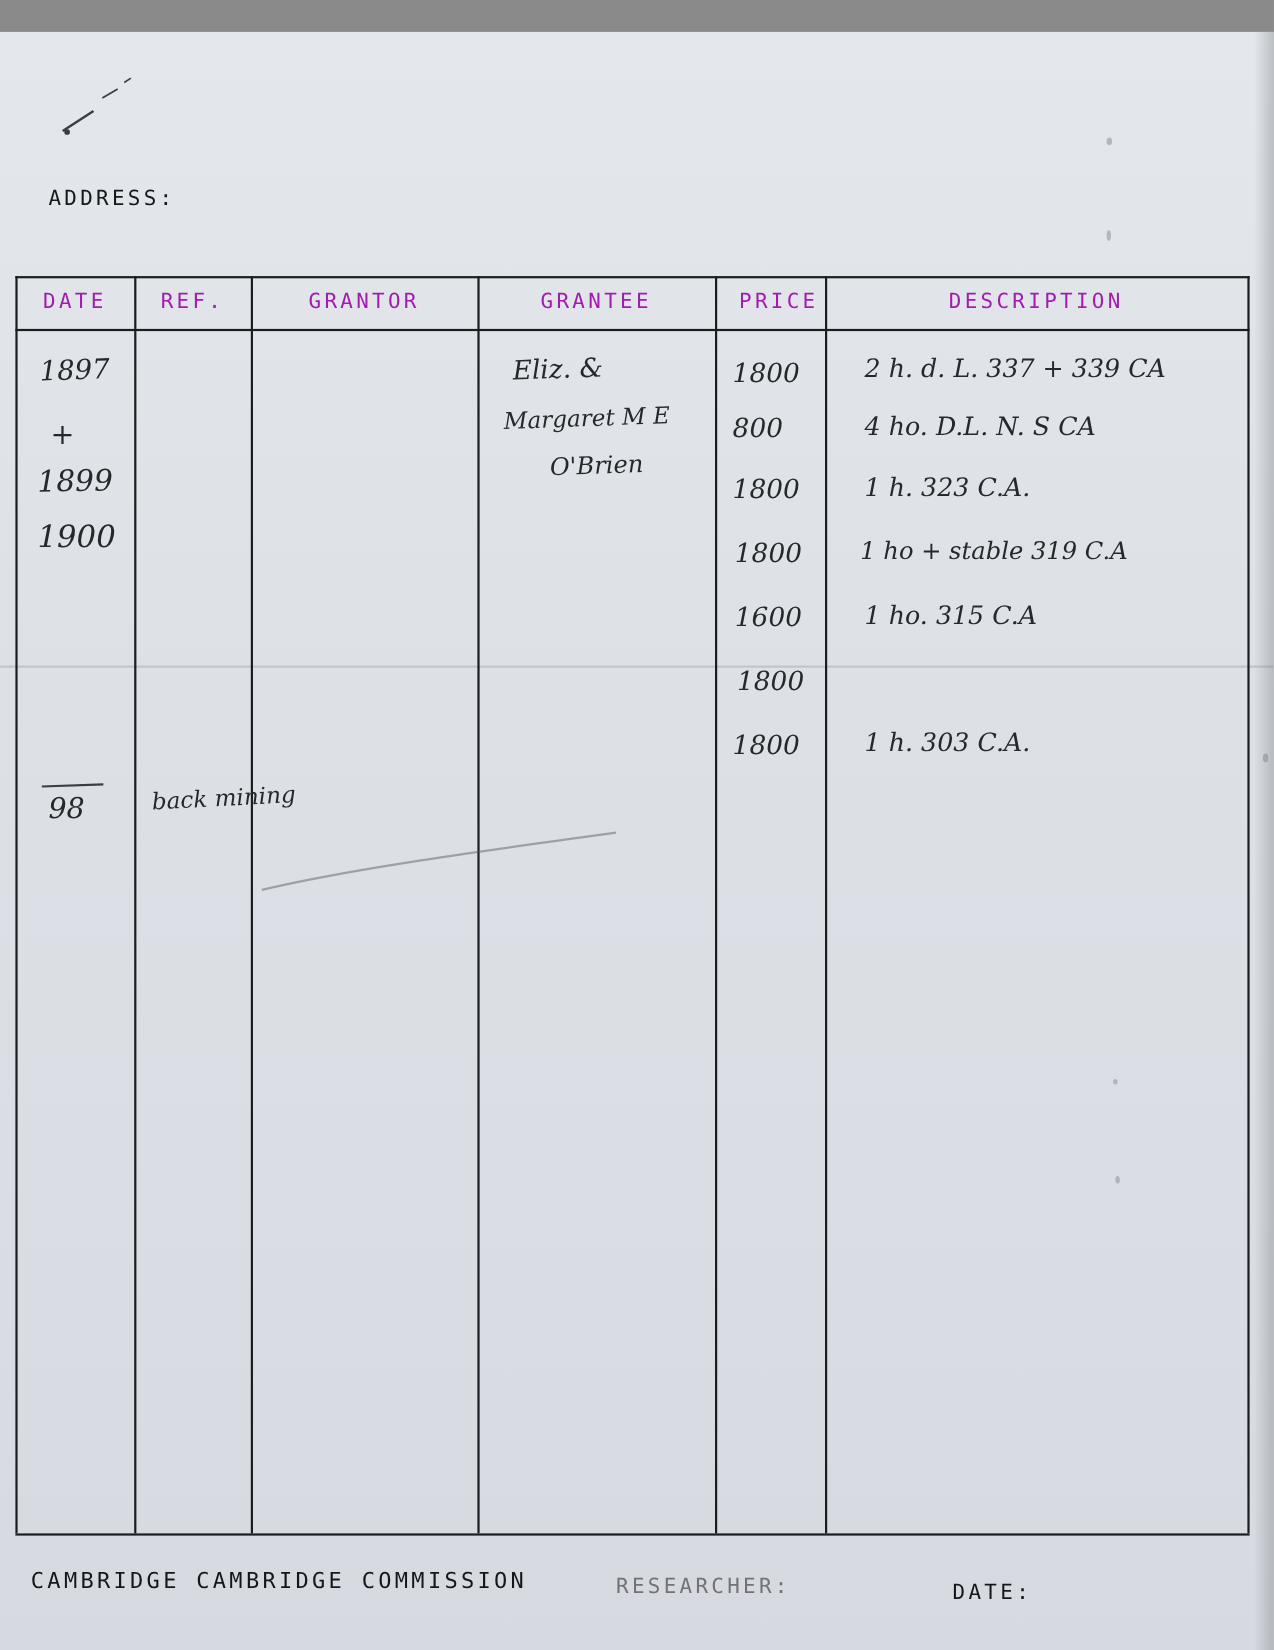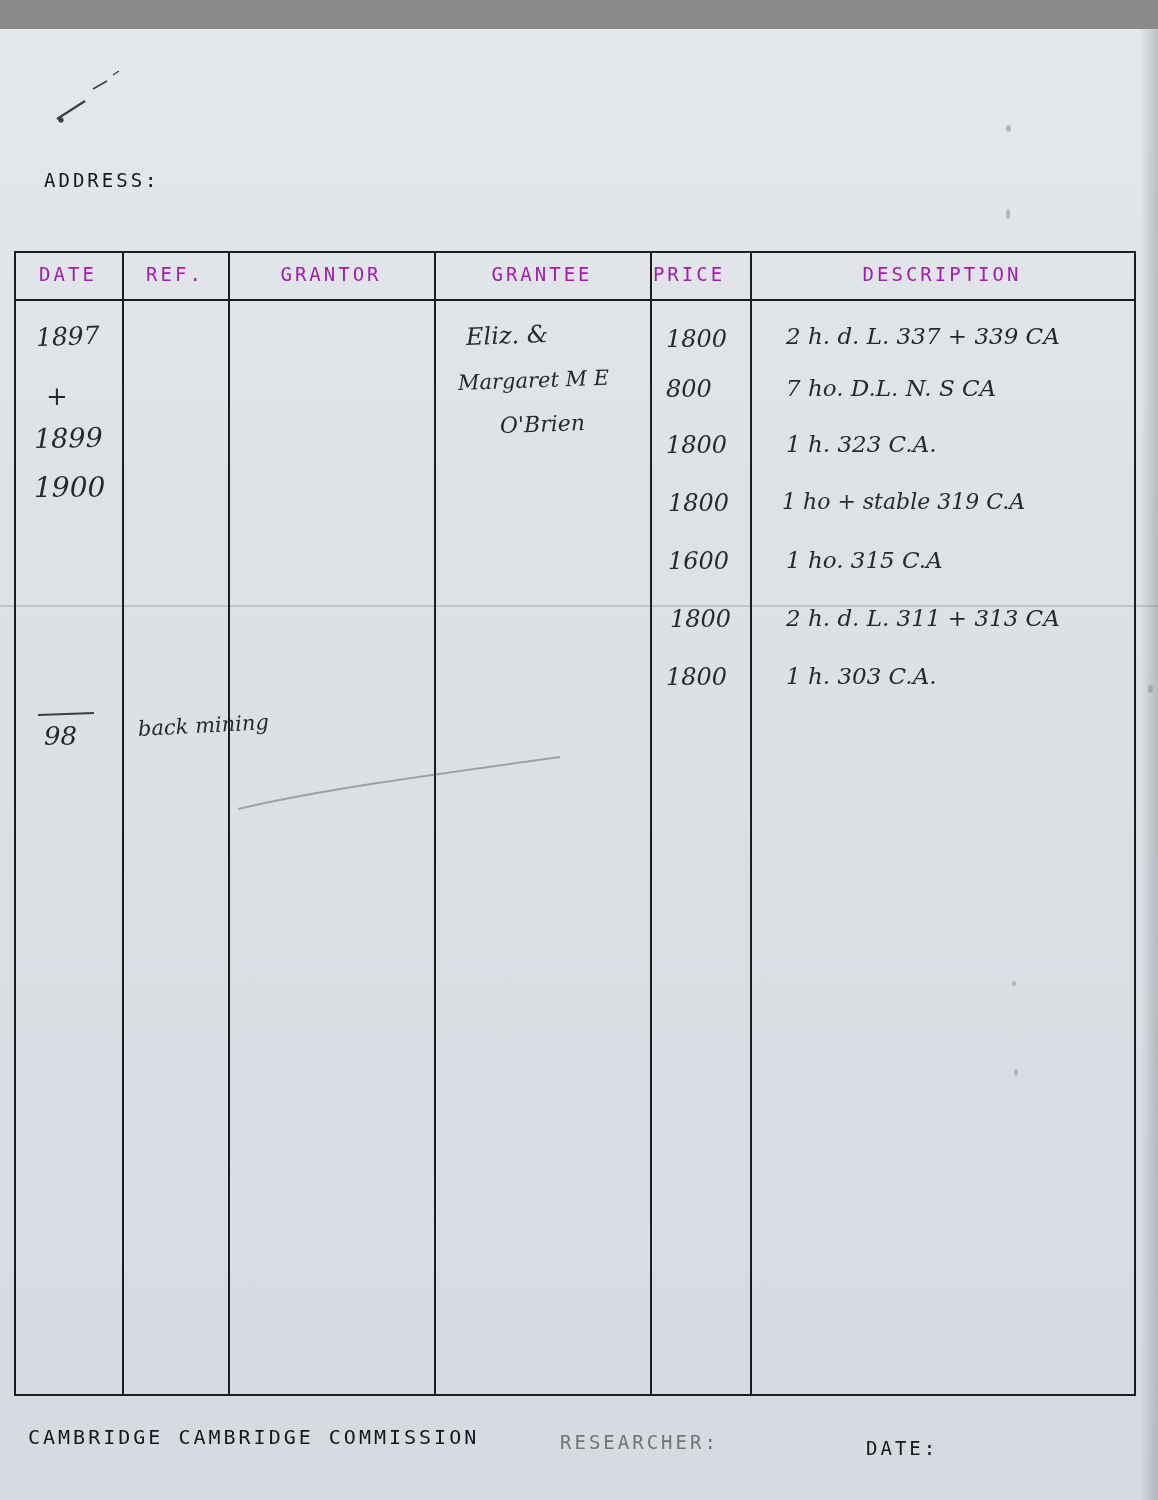--- a/index.html
+++ b/index.html
@@ -166,21 +166,21 @@
     <div class="vline" style="left:214px;"></div>
     <div class="vline" style="left:420px;"></div>
     <div class="vline" style="left:636px;"></div>
     <div class="vline" style="left:736px;"></div>
     <div class="vline" style="left:1120px;"></div>
 
     <div class="head-cell" style="left:0px; width:108px;">DATE</div>
     <div class="head-cell" style="left:108px; width:106px;">REF.</div>
     <div class="head-cell" style="left:214px; width:206px;">GRANTOR</div>
     <div class="head-cell" style="left:420px; width:216px;text-align:center;">GRANTEE</div>
-    <div class="head-cell" style="left:617px; width:116px;text-align:center;">PRICE</div>
+    <div class="head-cell" style="left:636px; width:116px;text-align:center;">PRICE</div>
     <div class="head-cell" style="left:736px; width:384px;">DESCRIPTION</div>
 
     <div class="hw" style="left:22px; top:72px; font-size:25px; transform:rotate(-2deg);">1897</div>
     <div class="hw" style="left:32px; top:130px; font-size:26px;">+</div>
     <div class="hw" style="left:20px; top:172px; font-size:27px; transform:rotate(-1deg);">1899</div>
     <div class="hw" style="left:20px; top:220px; font-size:28px;text-align:right;">1900</div>
     <div class="hw" style="left:30px; top:470px; font-size:26px;">98</div>
 
     <div style="position:absolute; left:24px; top:462px; width:56px; height:2px; background:#3a3d41; transform:rotate(-2deg);"></div>
 
@@ -192,25 +192,24 @@
 
     <div class="hw" style="left:652px; top:74px; font-size:24px;">1800</div>
     <div class="hw" style="left:652px; top:124px; font-size:24px;">800</div>
     <div class="hw" style="left:652px; top:180px; font-size:24px;">1800</div>
     <div class="hw" style="left:654px; top:238px; font-size:24px;">1800</div>
     <div class="hw" style="left:654px; top:296px; font-size:24px;">1600</div>
     <div class="hw" style="left:656px; top:354px; font-size:24px;">1800</div>
     <div class="hw" style="left:652px; top:412px; font-size:24px;">1800</div>
 
     <div class="hw" style="left:772px; top:72px; font-size:23px;">2 h. d. L.  337 + 339 CA</div>
-    <div class="hw" style="left:772px; top:124px; font-size:23px;">7 ho. D.L.  N. S  CA</div>
+    <div class="hw" style="left:772px; top:124px; font-size:23px;">4 ho. D.L.  N. S  CA</div>
     <div class="hw" style="left:772px; top:180px; font-size:23px;">1 h.  323 C.A.</div>
     <div class="hw" style="left:768px; top:238px; font-size:22px;">1 ho + stable  319 C.A</div>
     <div class="hw" style="left:772px; top:296px; font-size:23px;">1 ho.  315  C.A</div>
-    <div class="hw" style="left:772px; top:354px; font-size:23px;">2 h.  d. L.  311 + 313 CA</div>
     <div class="hw" style="left:772px; top:412px; font-size:23px;">1 h.  303 C.A.</div>
 
     <svg style="position:absolute; left:220px; top:500px; width:330px; height:70px; pointer-events:none;" viewBox="0 0 330 70">
       <path d="M4 58 C 80 40, 180 26, 326 6" stroke="rgba(80,84,90,0.45)" stroke-width="2" fill="none"></path>
     </svg>
   </div>
 
   <div class="footer-left">CAMBRIDGE CAMBRIDGE COMMISSION</div>
   <div class="footer-researcher">RESEARCHER:</div>
   <div class="footer-date">DATE:</div>

